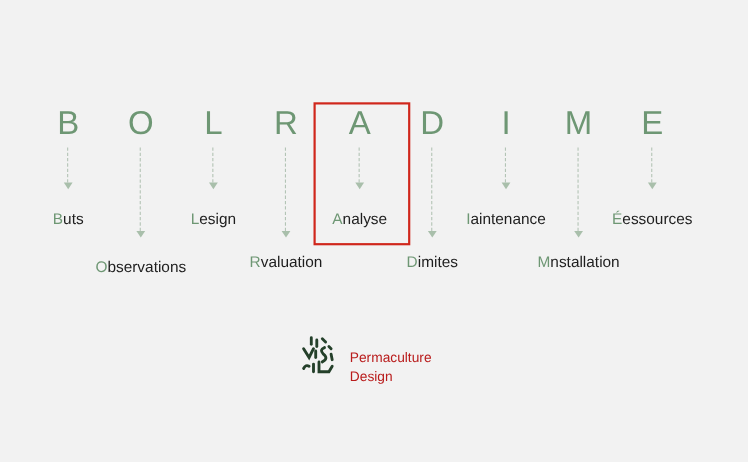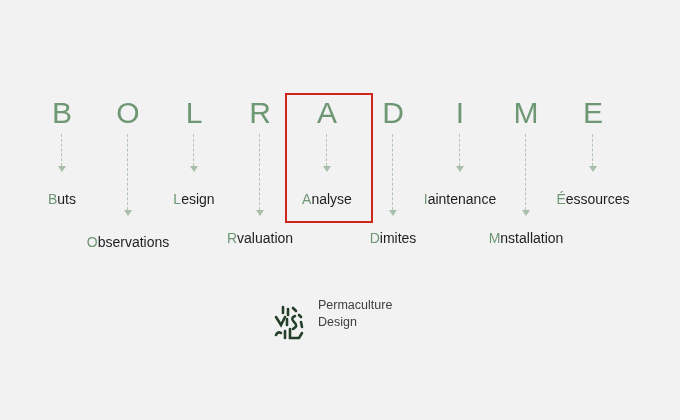--- a/index.html
+++ b/index.html
@@ -7,21 +7,21 @@
          font-family:"Liberation Sans", "DejaVu Sans", sans-serif; }
   .letter { position:absolute; top:96px; width:40px; margin-left:-20px; text-align:center;
             font-size:30px; color:#6e9774; font-weight:400; line-height:34px; }
   .arrow { position:absolute; width:0; margin-left:-1px; border-left:1.5px dashed #b3c4b5; }
   .arrowhead { position:absolute; width:0; height:0; margin-left:-4px;
                border-left:4px solid transparent; border-right:4px solid transparent; border-top:6px solid #a9bfab; }
   .word { position:absolute; transform:translateX(-50%); font-size:14px; color:#1e1e1e; white-space:nowrap; line-height:20px; }
   .word .init { color:#6e9774; }
   .highlight { position:absolute; left:285px; top:93px; width:84px; height:126px; border:2.5px solid #d0271c; }
   .logo { position:absolute; left:273px; top:305px; width:34px; height:36px; }
-  .logo-text { position:absolute; left:318px; top:297px; font-size:12.5px; color:#404040; line-height:17px; }
+  .logo-text { position:absolute; left:318px; top:317px; font-size:12.5px; color:#b91c1c; line-height:17px; }
 </style>
 </head>
 <body>
 
 <div class="highlight"></div>
 
 <div class="letter" style="left:62px">B</div>
 <div class="letter" style="left:128px">O</div>
 <div class="letter" style="left:194px">L</div>
 <div class="letter" style="left:260px">R</div>

